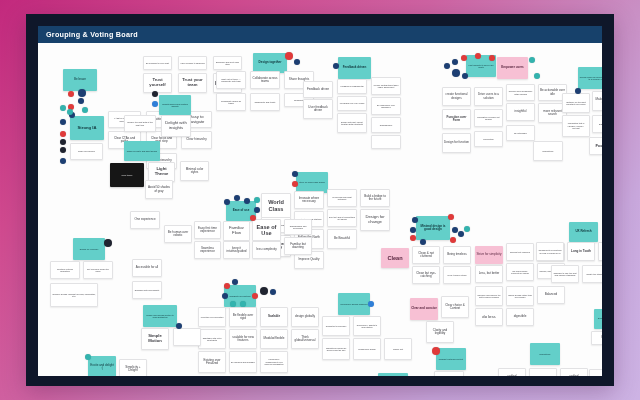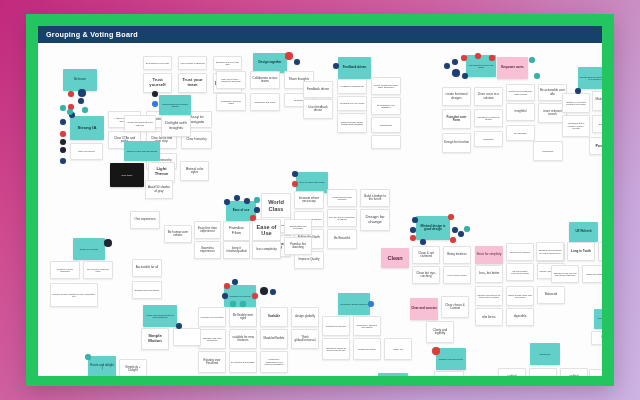--- a/index.html
+++ b/index.html
@@ -6,21 +6,21 @@
   body{
     width:640px;height:400px;overflow:hidden;
     font-family:"Liberation Sans", sans-serif;
     background:linear-gradient(135deg,#c2297d 0%,#d04a8f 22%,#cf64a3 42%,#c98fc4 62%,#c9a8dd 80%,#cdb3e4 100%);
   }
   #page{position:relative;width:640px;height:400px;}
 
   
   #card{
     position:absolute;left:26px;top:14px;width:588px;height:372px;
-    background:#22c55e;box-shadow:0 6px 22px rgba(70,20,70,.30);
+    background:#0f172a;box-shadow:0 6px 22px rgba(70,20,70,.30);
   }
 
   
   #board{
     position:absolute;left:12px;top:12px;right:12px;bottom:10px;
     background:#fdfdfd;overflow:hidden;
   }
 
   
   #headerbar{

